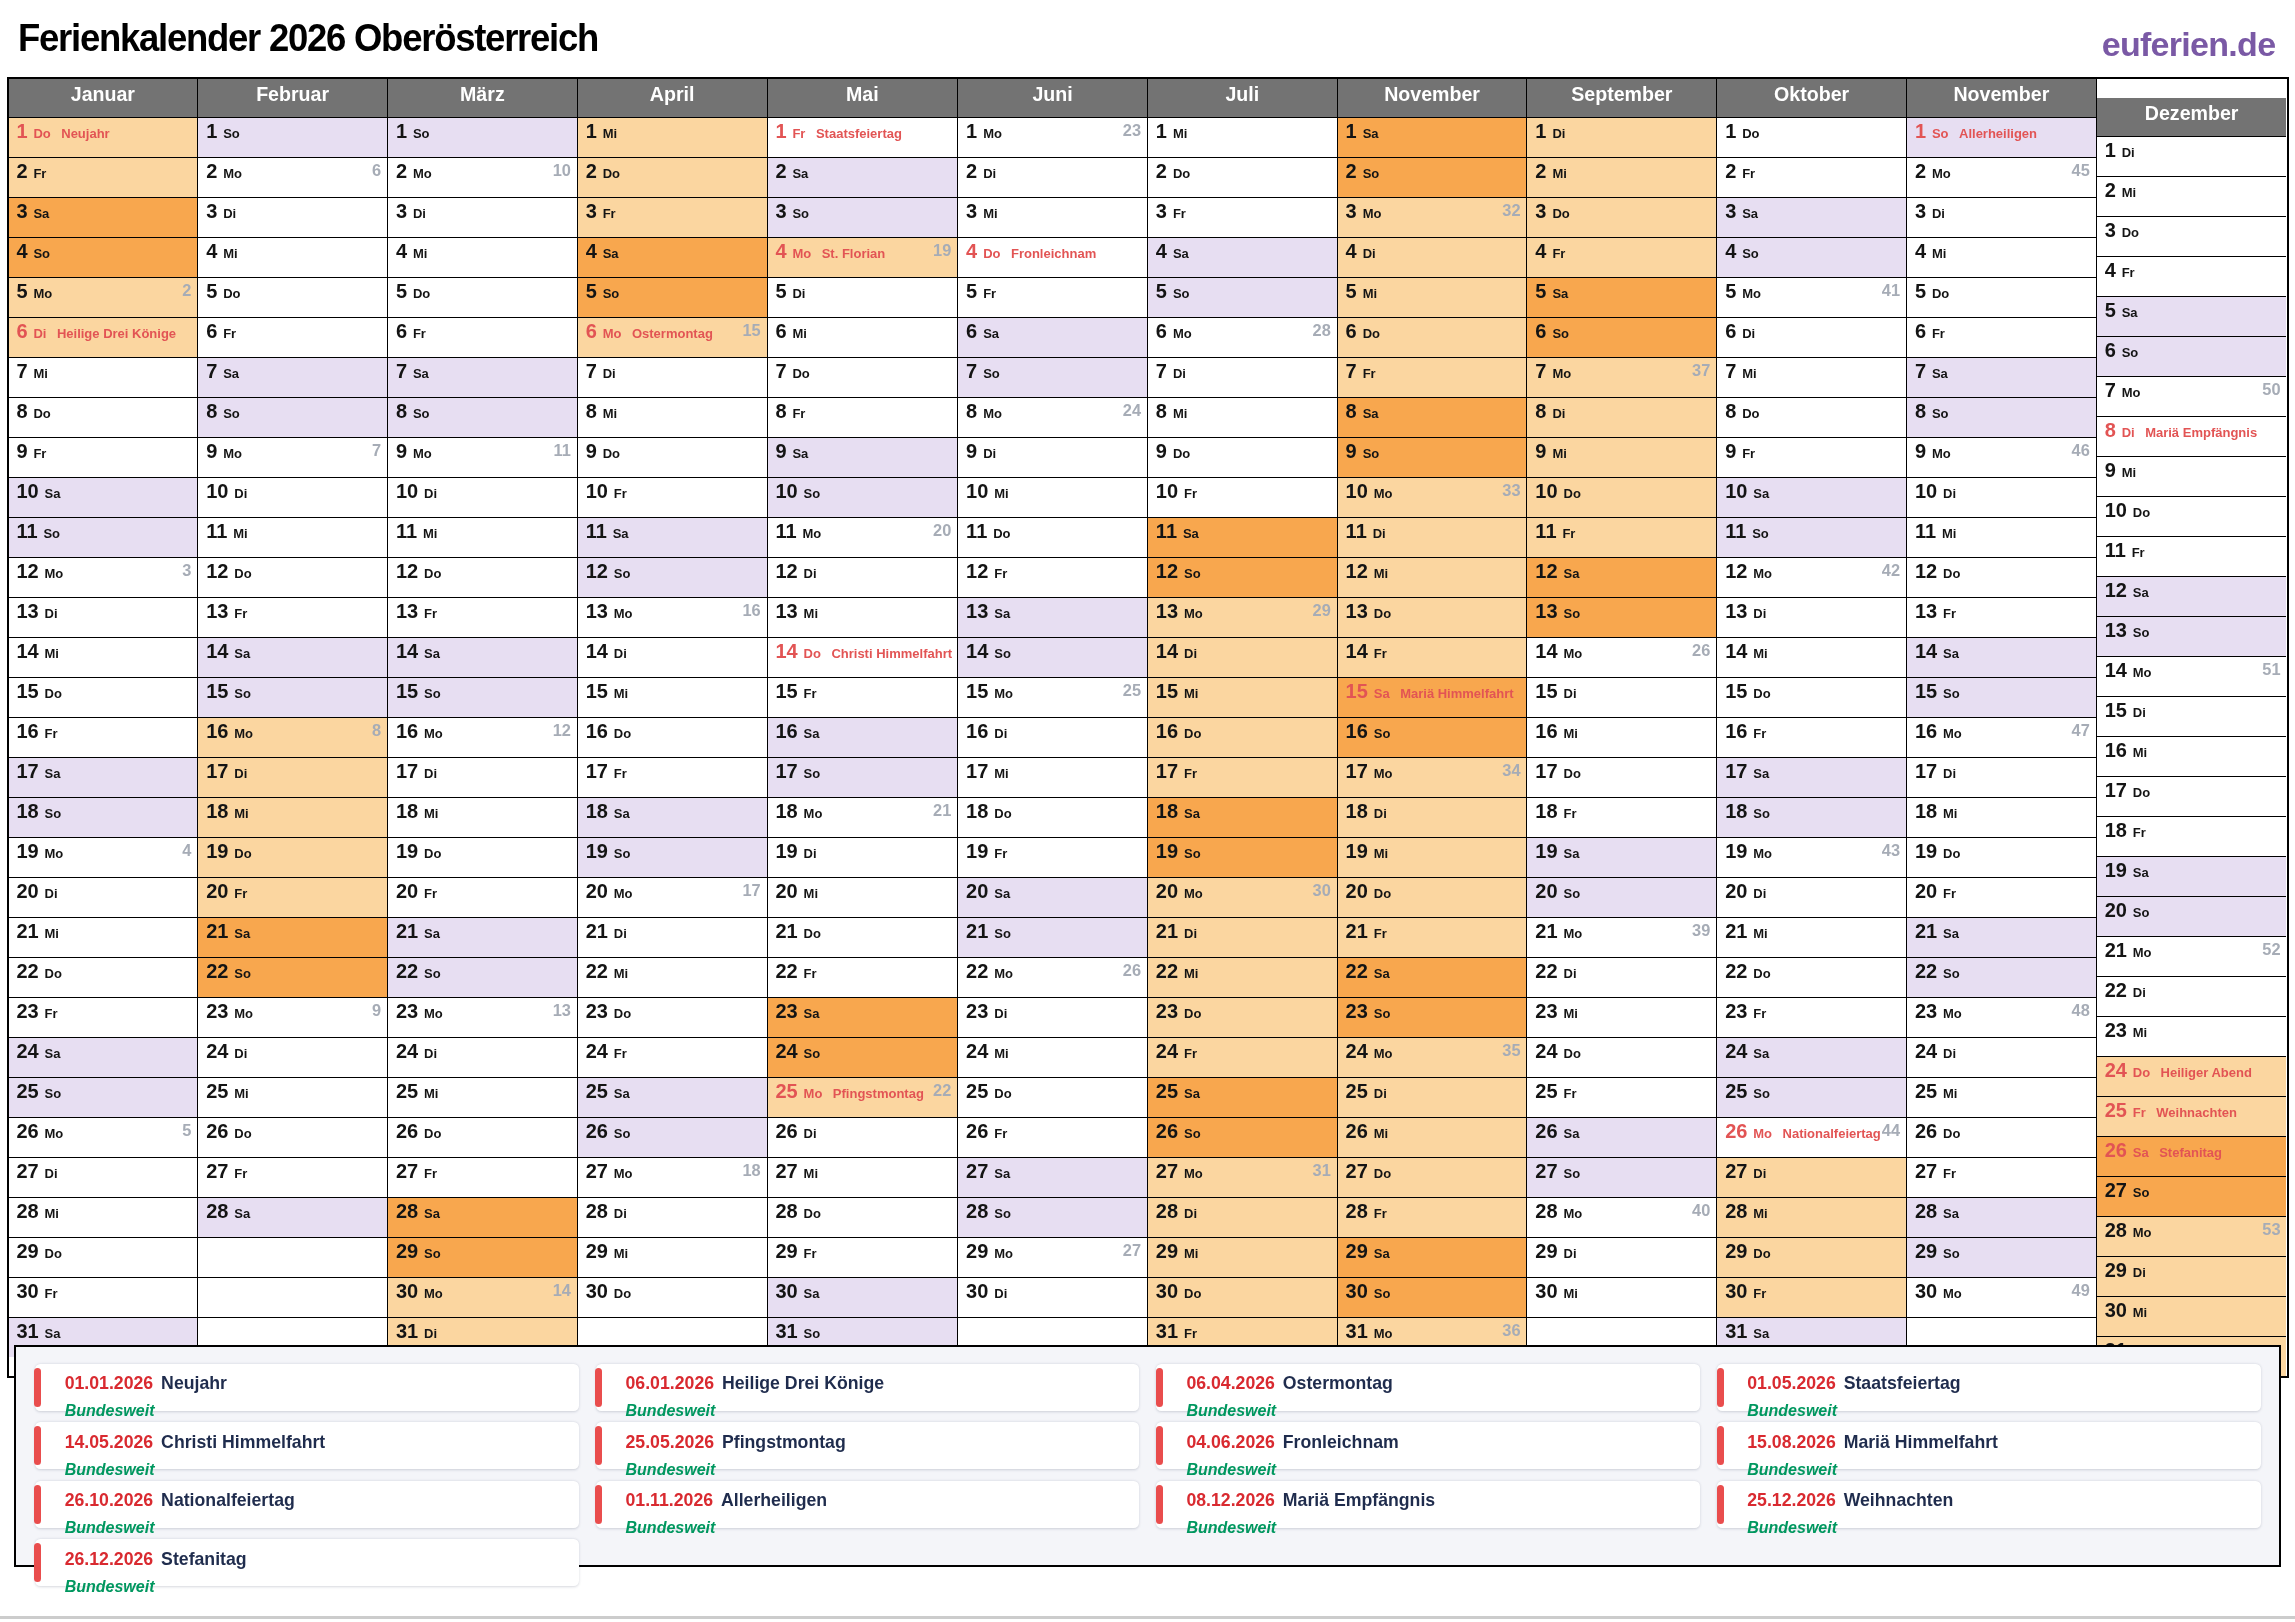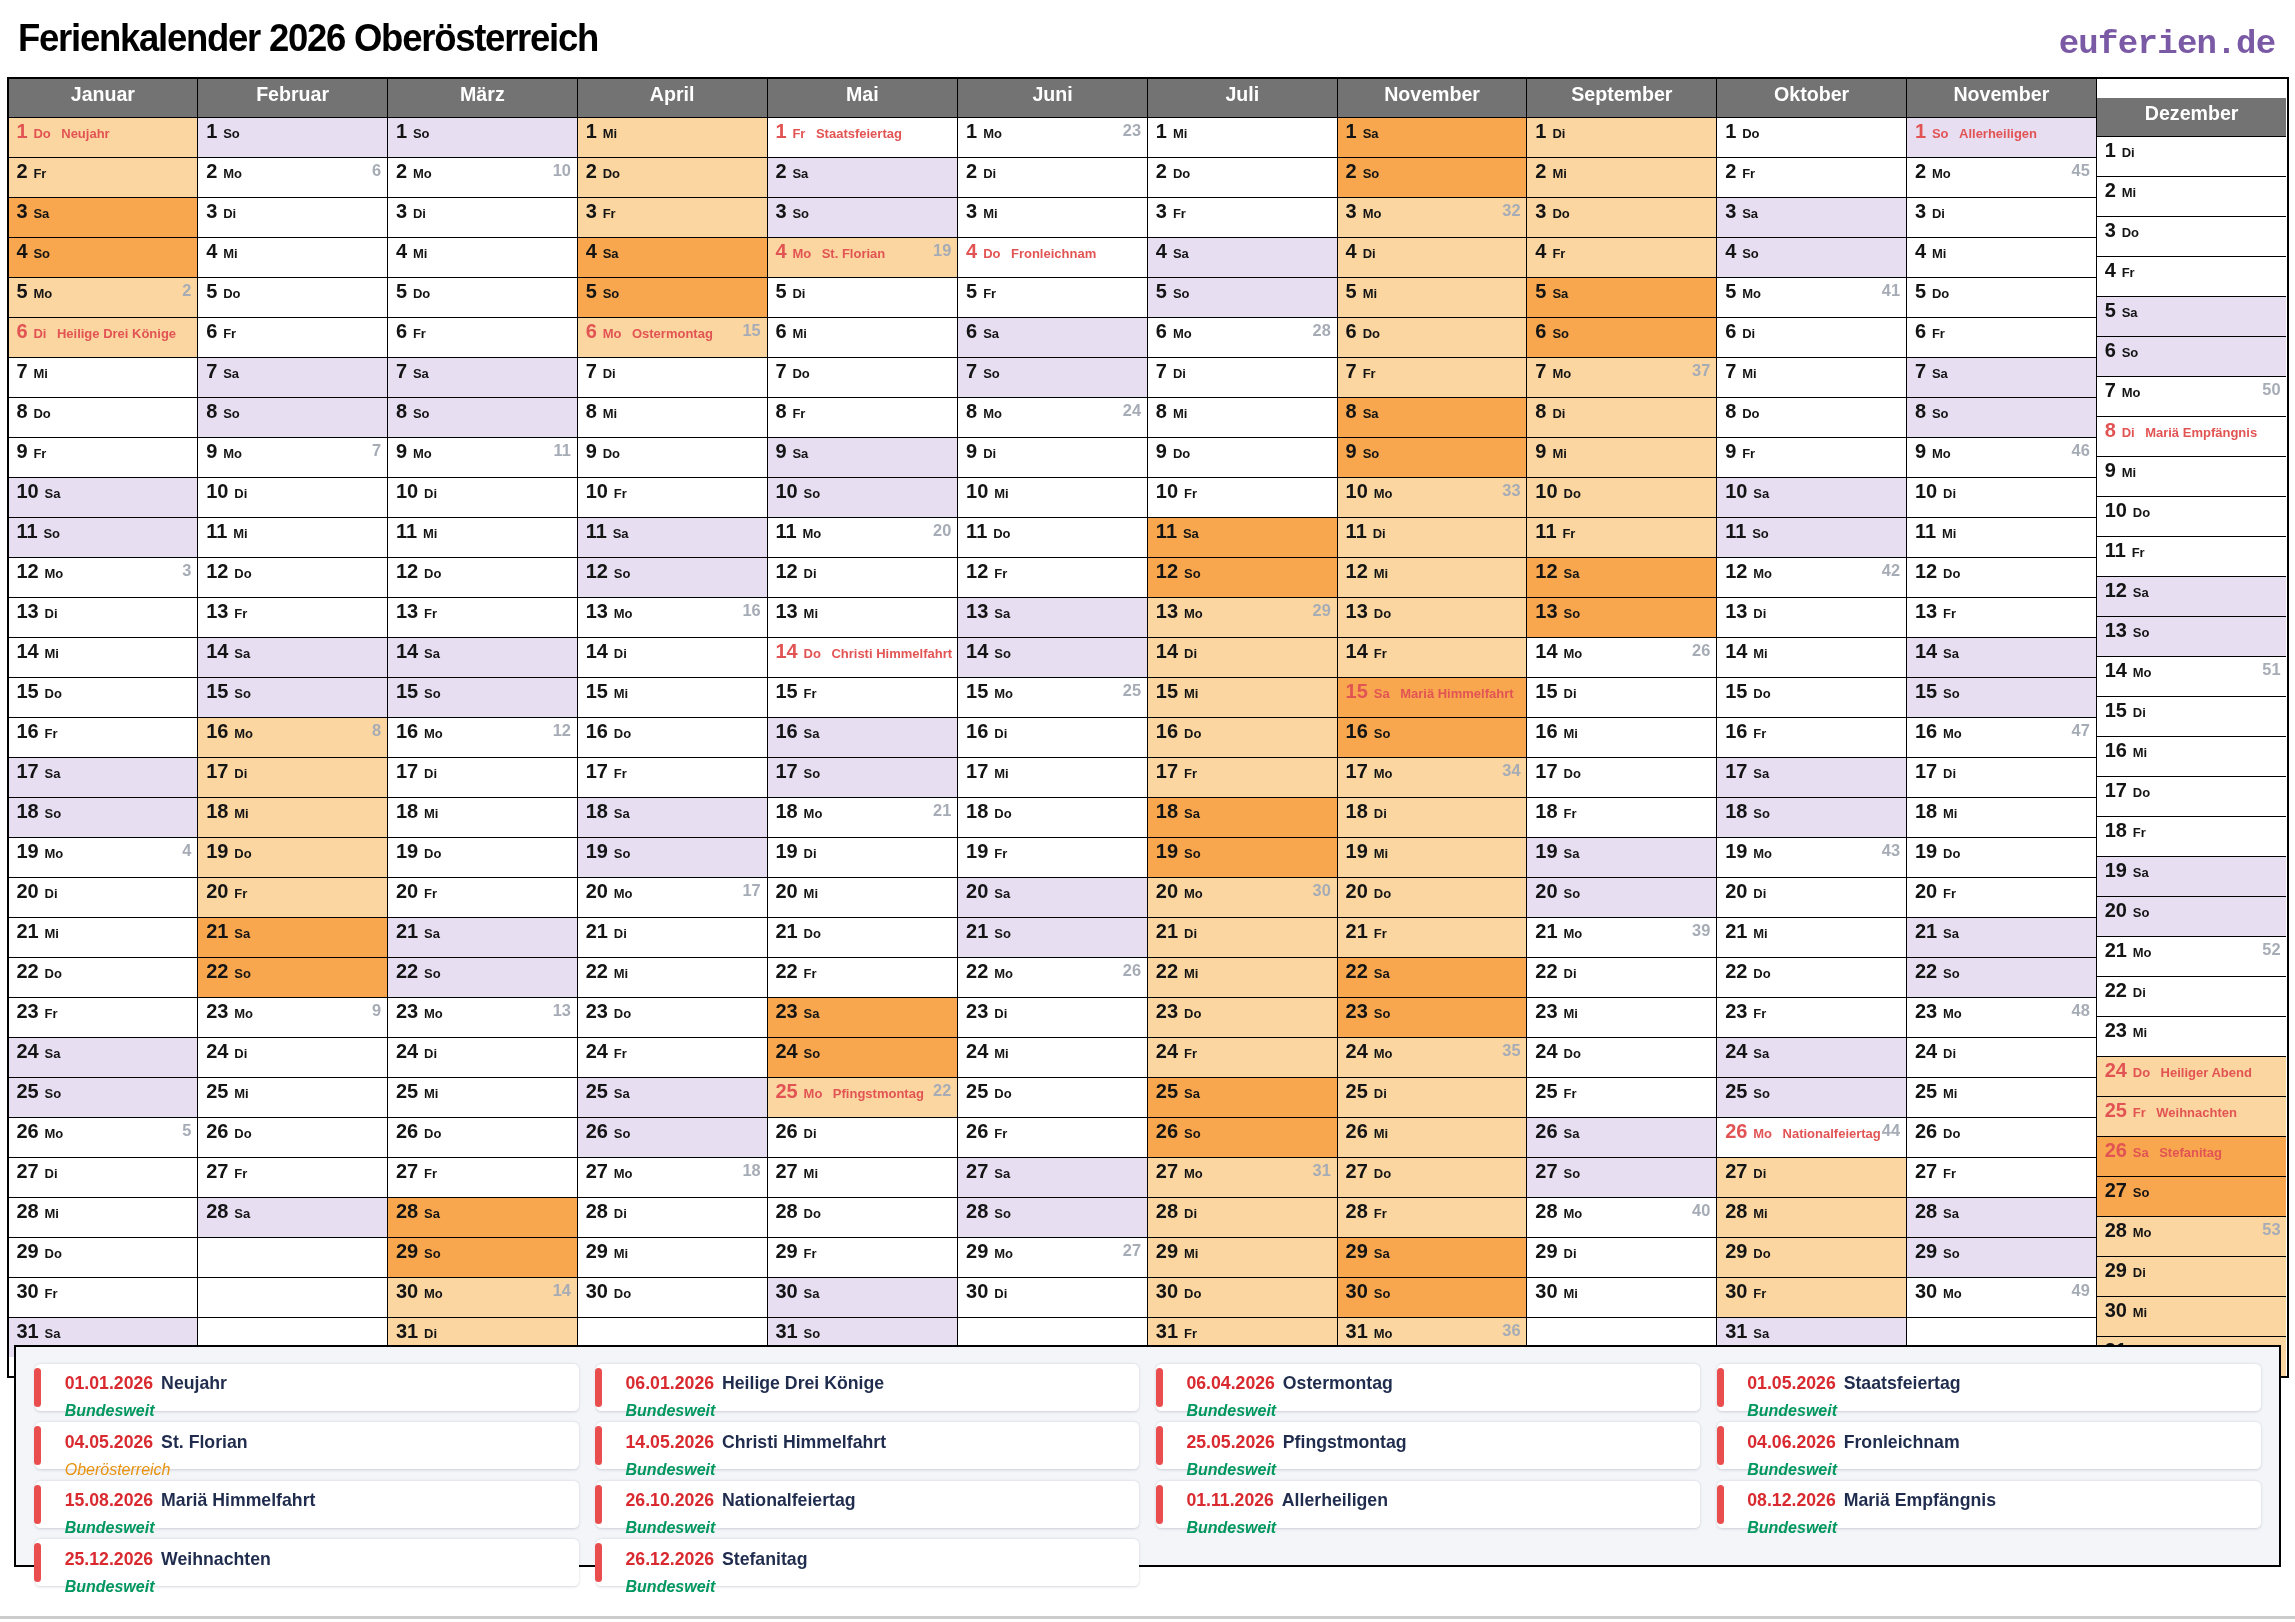--- a/index.html
+++ b/index.html
@@ -10,21 +10,21 @@
   }
   
   .topbar{position:absolute;left:0;top:8px;width:2295px;height:60px;}
   .page-title{
     position:absolute;left:18.3px;top:9.2px;margin:0;
     font-size:38px;font-weight:700;color:#000;letter-spacing:-1.3px;
     transform:scaleX(.96);transform-origin:left center;white-space:nowrap;
   }
   .site-logo{
     position:absolute;right:19.6px;top:17px;
-    font-size:34px;font-weight:700;color:#7a59a5;letter-spacing:-0.7px;cursor:pointer;font-family:Liberation Mono, monospace;
+    font-size:34px;font-weight:700;color:#7a59a5;letter-spacing:-0.7px;cursor:pointer;
   }
   
   .calendar{
     position:absolute;left:6.5px;top:77px;width:2282px;
     display:grid;grid-template-columns:repeat(12,1fr);
     border:2px solid #000;background:#fff;box-sizing:border-box;
   }
   .month{border-right:1.3px solid #000;box-sizing:border-box;}
   .month:last-child{border-right:none;margin-top:19px;}
   .month-header{
@@ -505,25 +505,20 @@
       <div class="lline"><span class="ldate">06.04.2026</span><span class="lname">Ostermontag</span></div>
       <div class="lregion">Bundesweit</div>
     </div>
     <div class="lcard">
       <div class="lbar"></div>
       <div class="lline"><span class="ldate">01.05.2026</span><span class="lname">Staatsfeiertag</span></div>
       <div class="lregion">Bundesweit</div>
     </div>
     <div class="lcard">
       <div class="lbar"></div>
-      <div class="lline"><span class="ldate">04.05.2026</span><span class="lname">St. Florian</span></div>
-      <div class="lregion regional">Oberösterreich</div>
-    </div>
-    <div class="lcard">
-      <div class="lbar"></div>
       <div class="lline"><span class="ldate">14.05.2026</span><span class="lname">Christi Himmelfahrt</span></div>
       <div class="lregion">Bundesweit</div>
     </div>
     <div class="lcard">
       <div class="lbar"></div>
       <div class="lline"><span class="ldate">25.05.2026</span><span class="lname">Pfingstmontag</span></div>
       <div class="lregion">Bundesweit</div>
     </div>
     <div class="lcard">
       <div class="lbar"></div>

